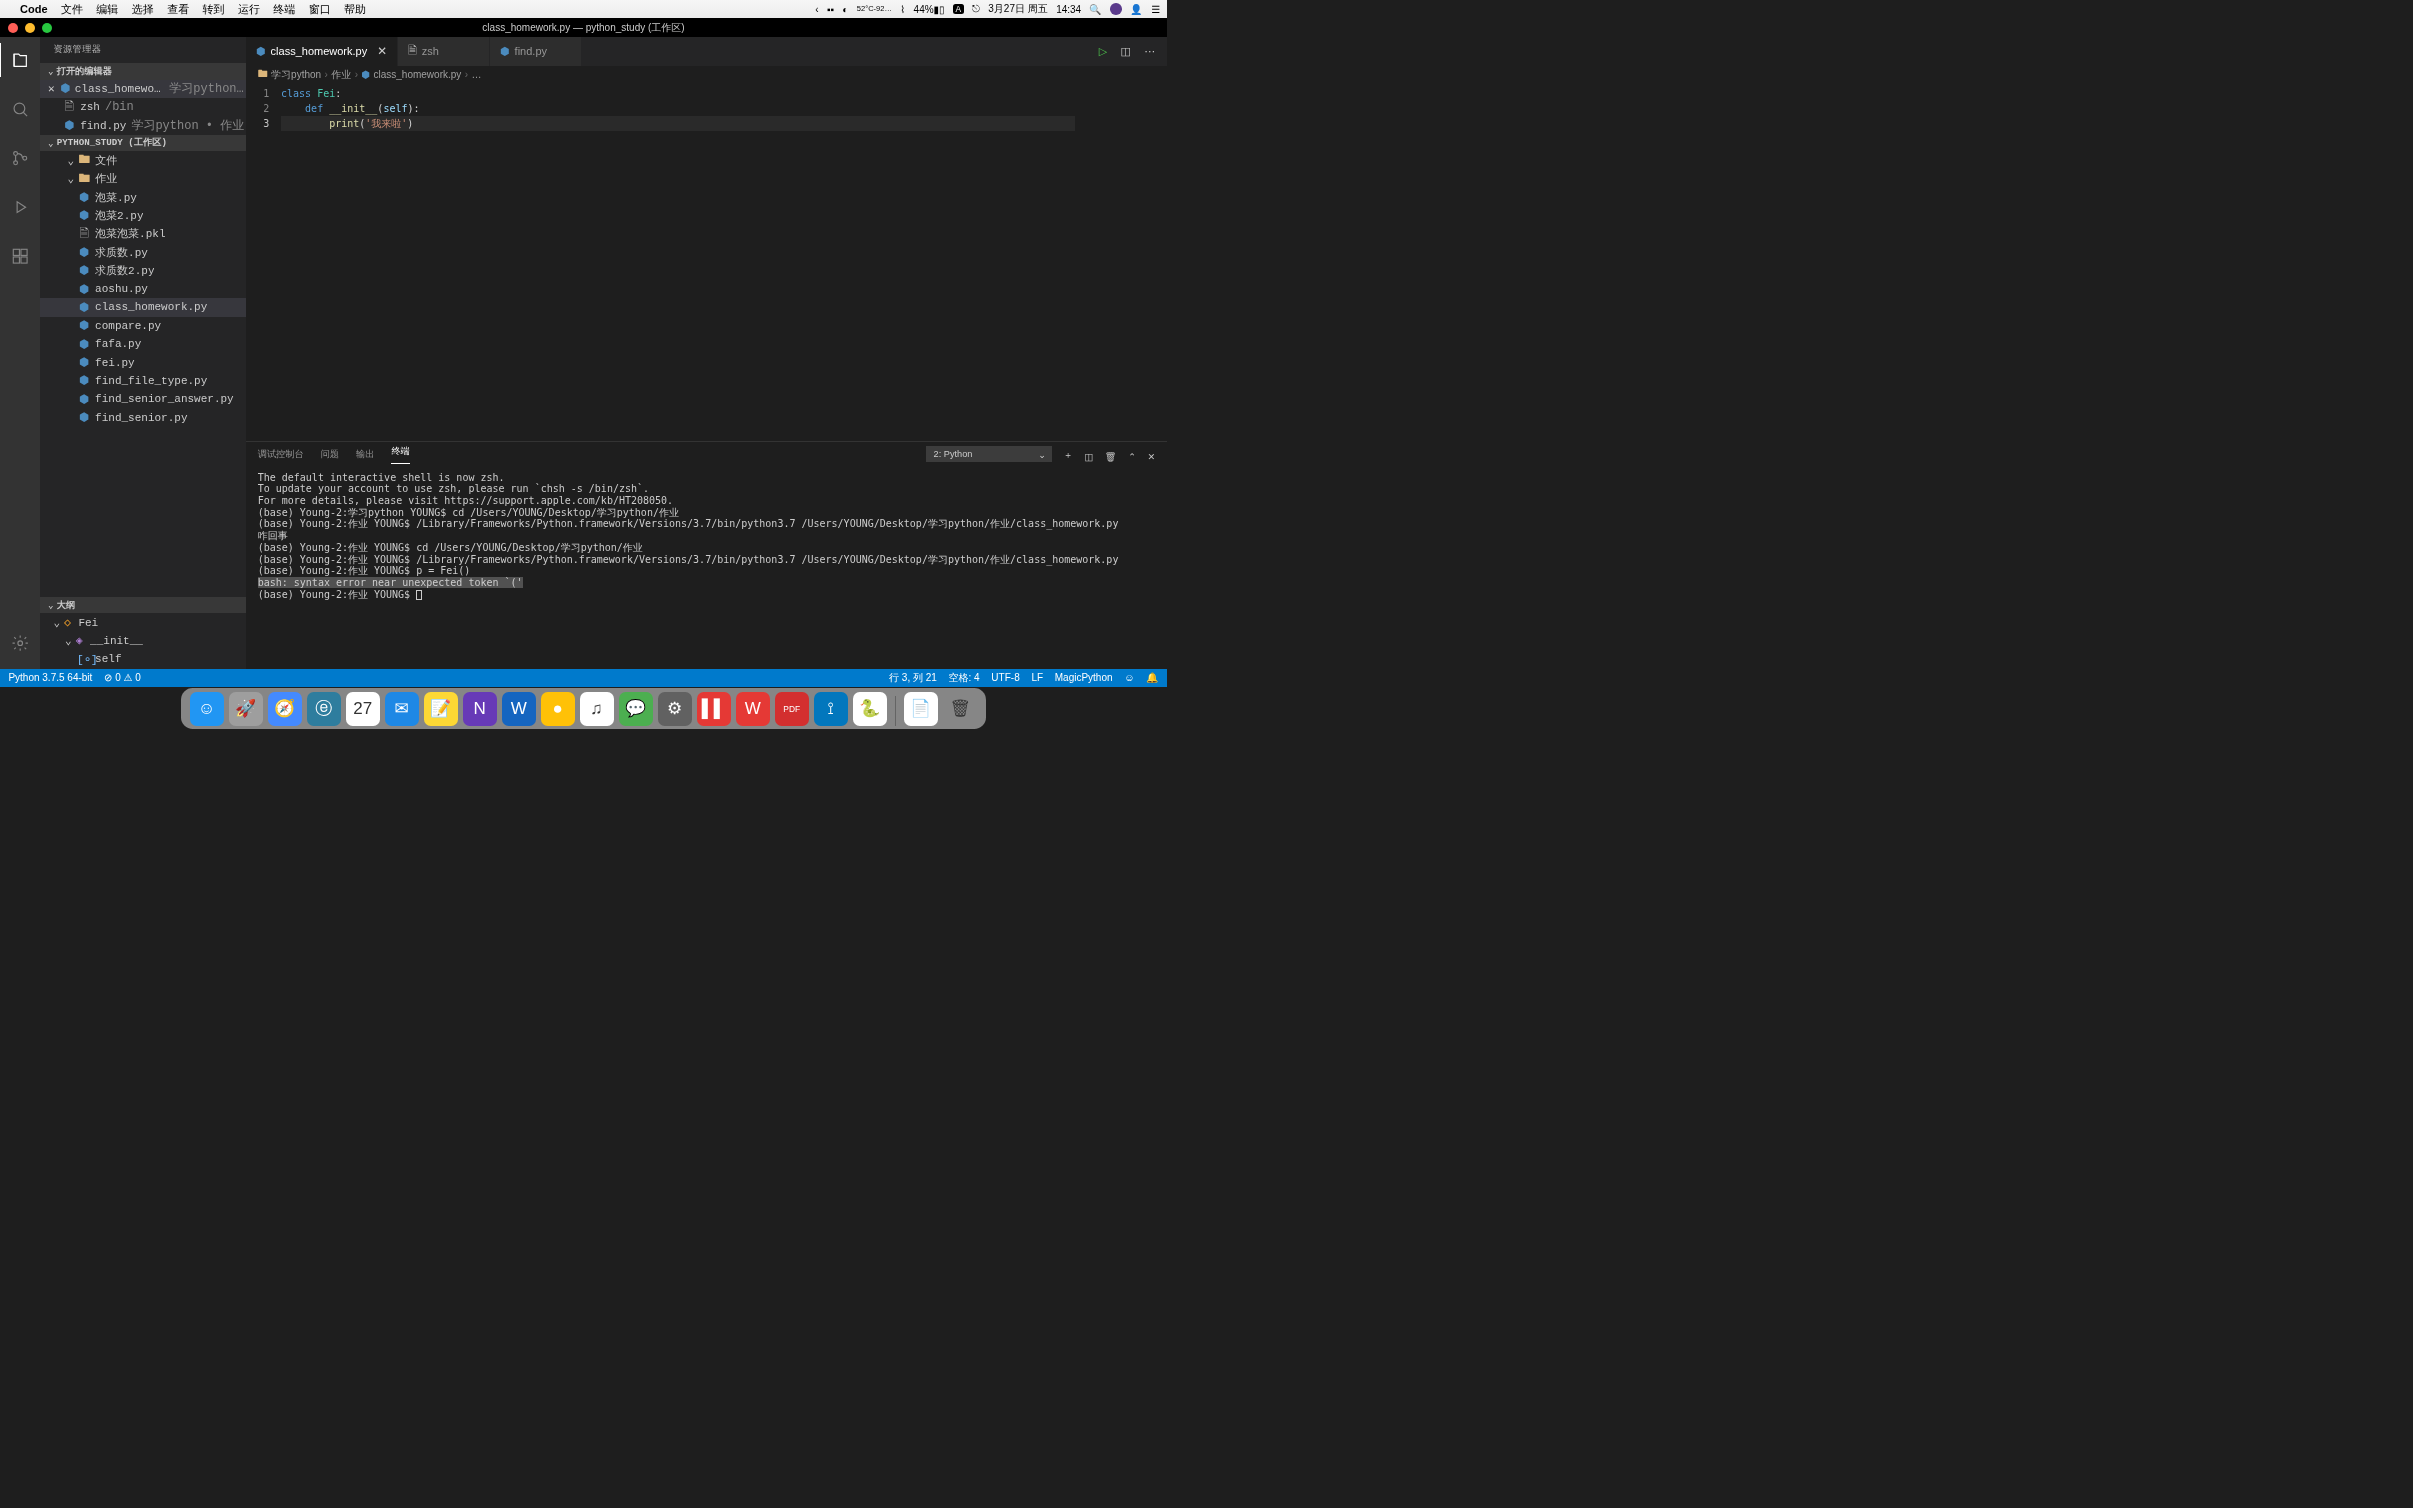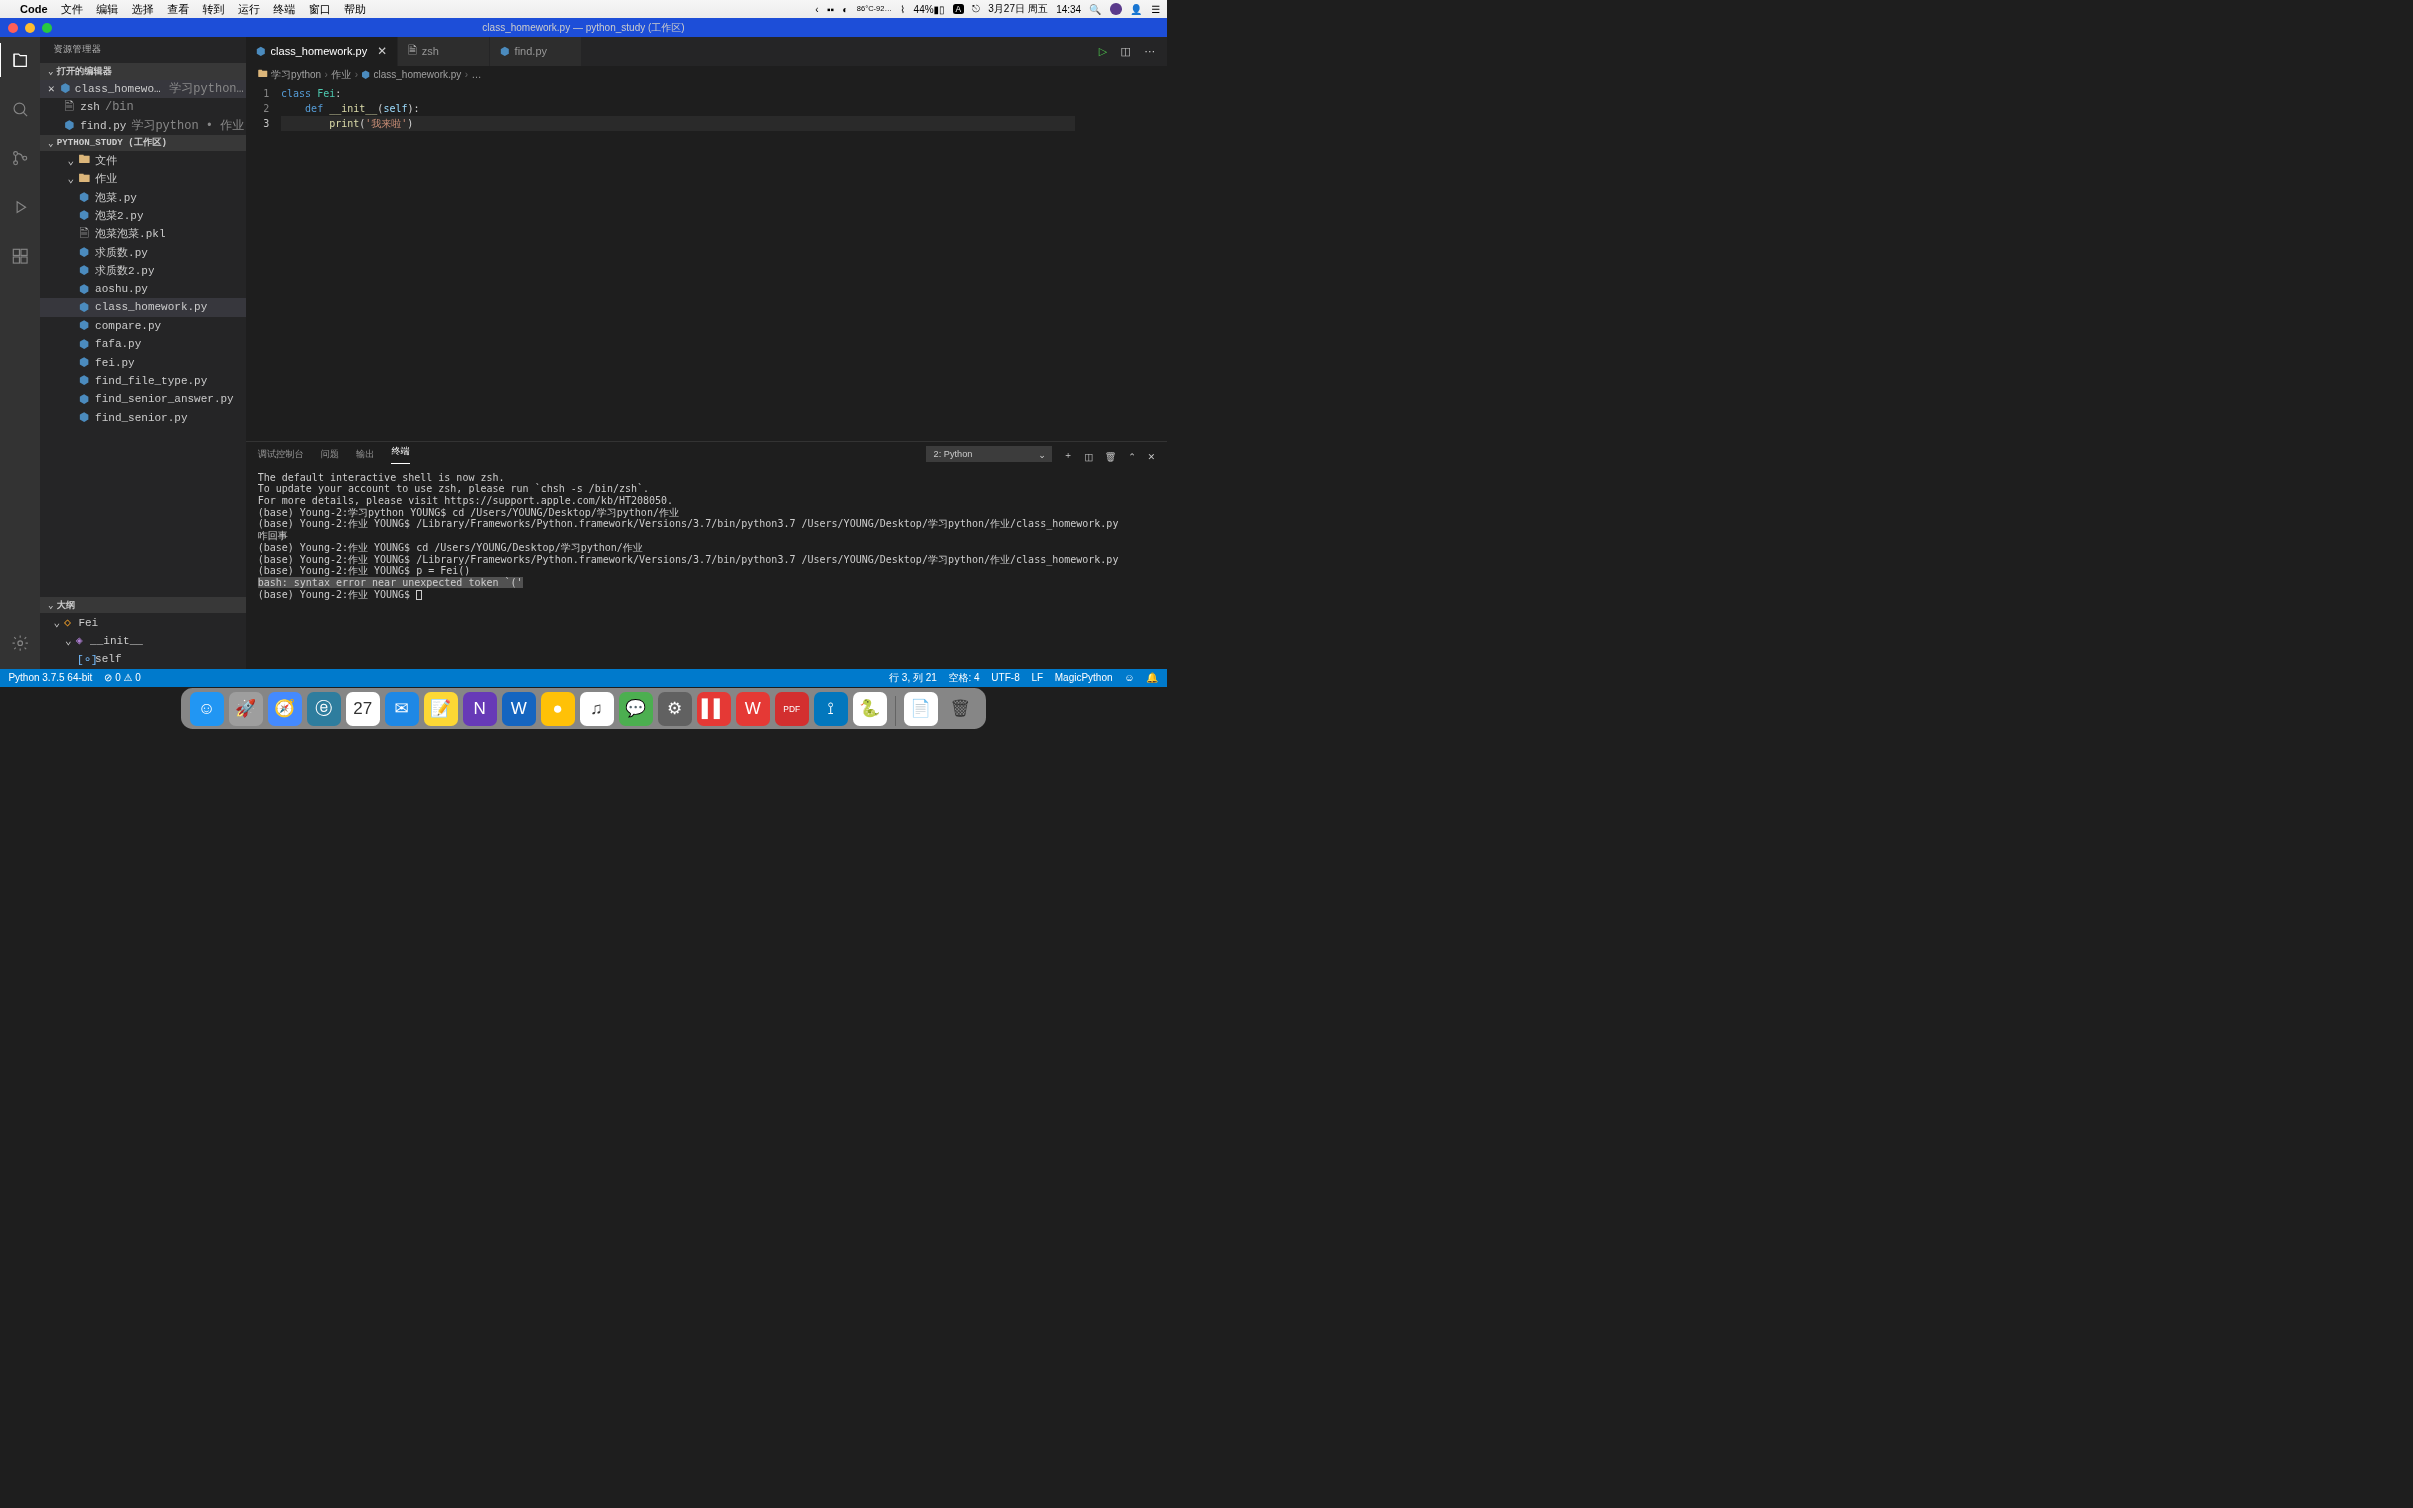--- a/index.html
+++ b/index.html
@@ -27,21 +27,21 @@
 }
 .macos-menubar .left { display: flex; align-items: center; gap: 13.4px; text-align: right; }
 .macos-menubar .left .apple { font-size: 12.6px; }
 .macos-menubar .left .appname { font-weight: 600; }
 .macos-menubar .right { display: flex; align-items: center; gap: 8.4px; font-size: 10px; }
 .macos-menubar .right span { display: inline-flex; align-items: center; }
 
 
 .titlebar {
   height: 18.4px;
-  background: #1d4ed8;
+  background: #000000;
   display: flex;
   align-items: center;
   position: relative;
 }
 .traffic-lights { display: flex; gap: 6.7px; padding-left: 8.4px; }
 .traffic-lights .dot { width: 10px; height: 10px; border-radius: 50%; }
 .dot.red { background: #ff5f57; }
 .dot.yellow { background: #febc2e; }
 .dot.green { background: #28c840; }
 .titlebar .title { position: absolute; left: 50%; transform: translateX(-50%); color: #cccccc; font-size: 10px; }
@@ -231,21 +231,21 @@
     <span>运行</span>
     <span>终端</span>
     <span>窗口</span>
     <span>帮助</span>
   </div>
   <div class="right">
     <span>‹</span>
     <span>▪▪</span>
     <span>◐</span>
     <span style="line-height:7.5px;font-size:7.5px;text-align:left;">
-        <span>86°C</span>
+        <span>52°C</span>
         <br>
         <span>-92…</span>
       </span>
     <span>⌇</span>
     <span><span>44%</span> ▮▯</span>
     <span style="background:#000;color:#fff;padding:0 2.5px;border-radius:2.5px;font-size:8.4px;">A</span>
     <span>⎋</span>
     <span>3月27日 周五</span>
     <span>14:34</span>
     <span>🔍</span>

